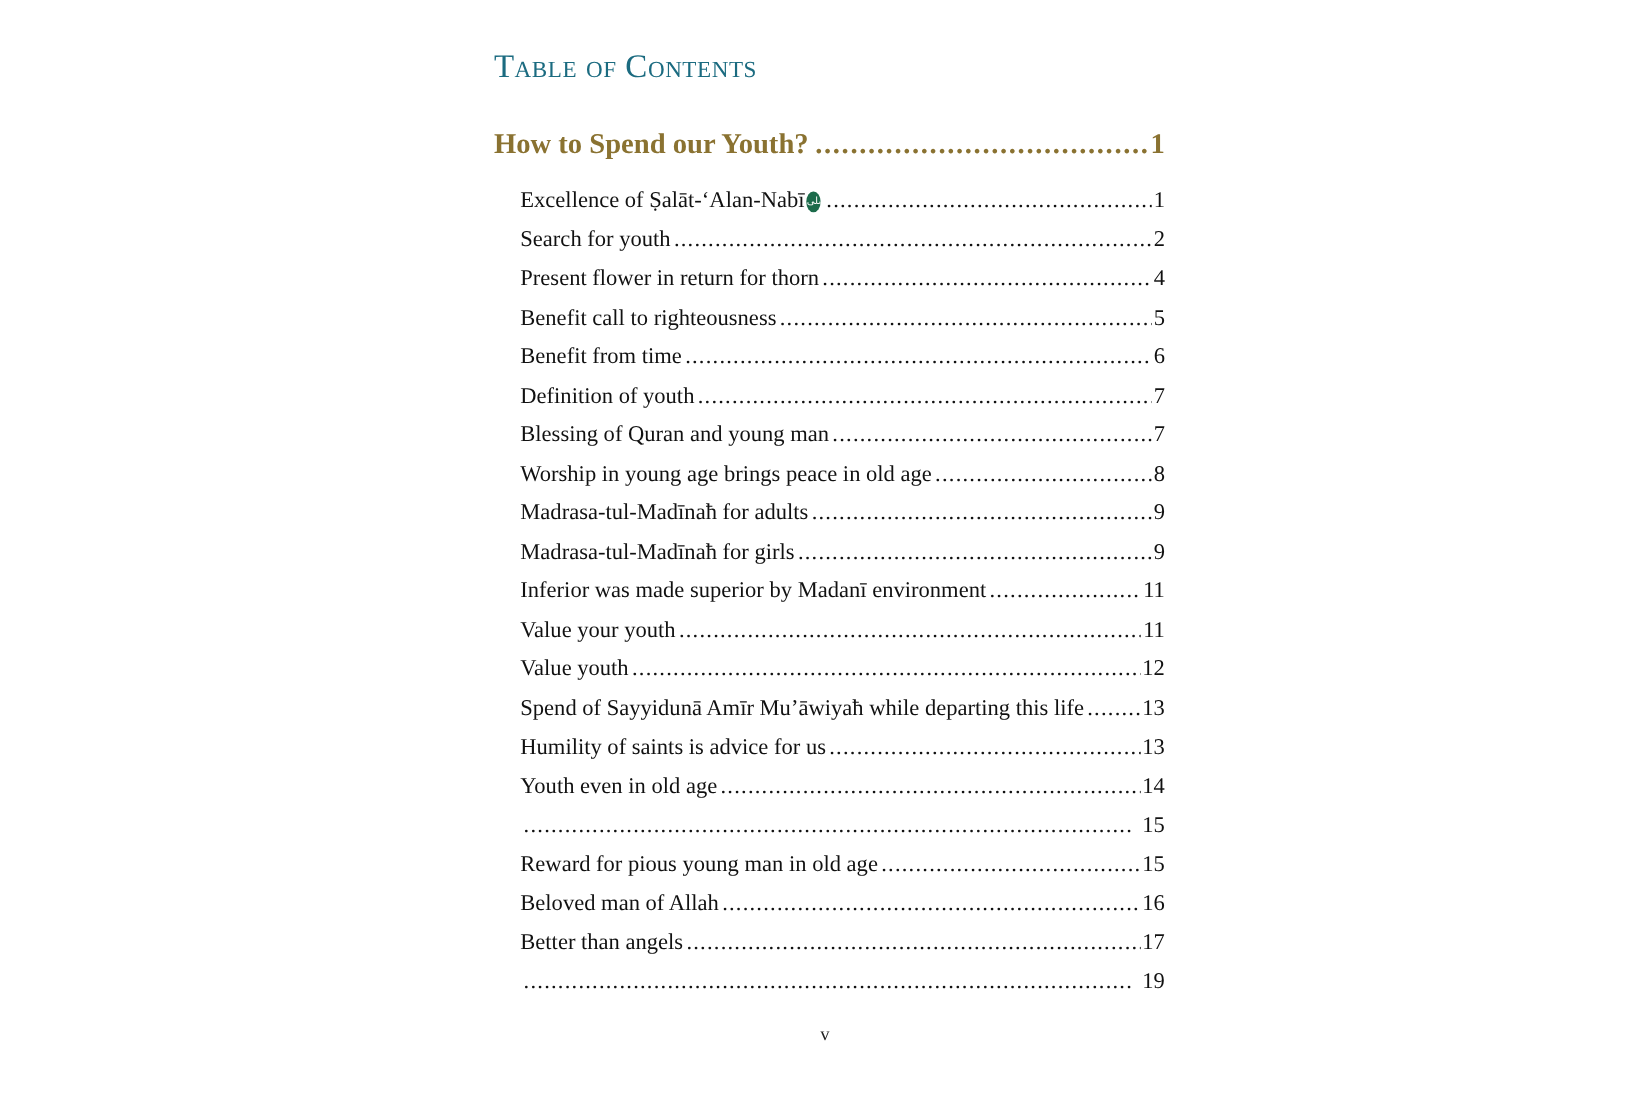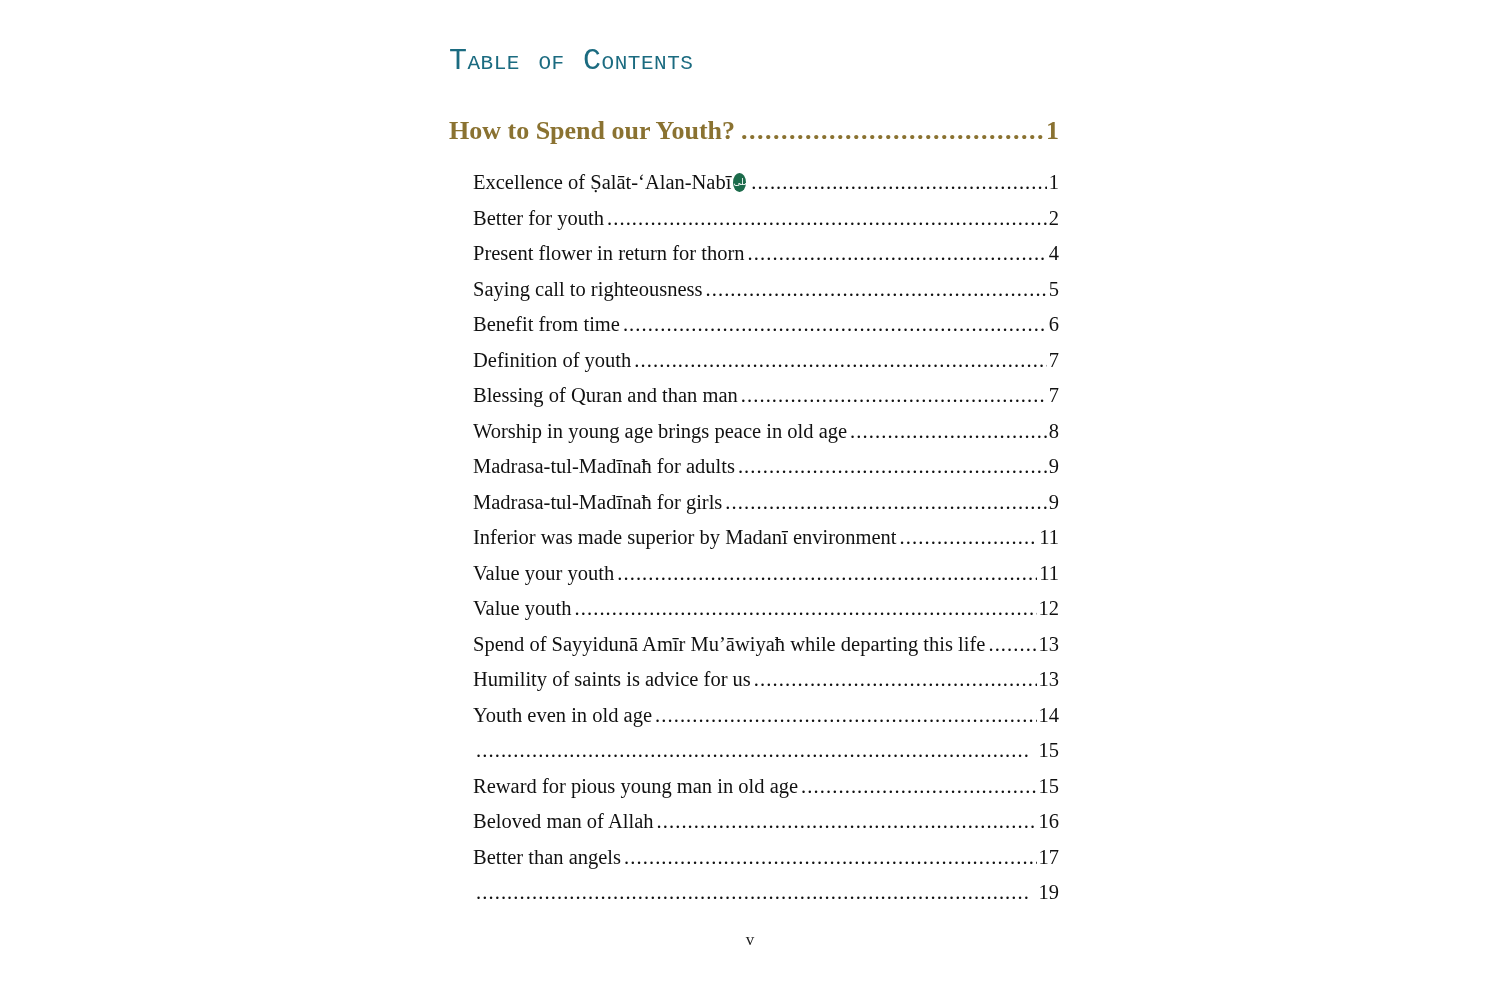--- a/index.html
+++ b/index.html
@@ -23,21 +23,21 @@
   }
 
   .content {
     position: absolute;
     left: 449px;
     top: 44px;
     width: 610px;
   }
 
   .toc-title {
-    font-family: Liberation Mono, monospace;
+    font-family: Liberation Serif, serif;
     color: #1b6b80;
     font-size: 30px;
     letter-spacing: 0.5px;
     font-variant: small-caps;
     font-weight: normal;
     margin: 0 0 38px 0;
     white-space: nowrap;
   }
 
   .chapter-row {
@@ -60,21 +60,21 @@
     margin: 0 2px;
   }
   .chapter-row .ch-page { flex: 0 0 auto; }
 
   .entries {
     margin-left: 24px;
   }
 
   .entry-row {
     display: flex;
-    align-items: center;
+    align-items: flex-end;
     font-size: 20.5px;
     color: #111111;
     line-height: 1.0;
     margin-bottom: 15px;
     white-space: nowrap;
   }
   .entry-row .e-title { flex: 0 0 auto; }
   .entry-row .leader {
     flex: 1 1 auto;
     overflow: hidden;
@@ -126,46 +126,46 @@
     </div>
 
     <div class="entries">
         <div class="entry-row">
           <span class="e-title">Excellence of Ṣalāt-ʻAlan-Nabī</span>
           <span class="salawat">صلى</span>
           <span class="leader">.........................................................................................</span>
           <span class="e-page">1</span>
         </div>
         <div class="entry-row">
-          <span class="e-title">Better for youth</span>
+          <span class="e-title">Search for youth</span>
           <span class="leader">.........................................................................................</span>
           <span class="e-page">2</span>
         </div>
         <div class="entry-row">
           <span class="e-title">Present flower in return for thorn</span>
           <span class="leader">.........................................................................................</span>
           <span class="e-page">4</span>
         </div>
         <div class="entry-row">
-          <span class="e-title">Saying call to righteousness</span>
+          <span class="e-title">Benefit call to righteousness</span>
           <span class="leader">.........................................................................................</span>
           <span class="e-page">5</span>
         </div>
         <div class="entry-row">
           <span class="e-title">Benefit from time</span>
           <span class="leader">.........................................................................................</span>
           <span class="e-page">6</span>
         </div>
         <div class="entry-row">
           <span class="e-title">Definition of youth</span>
           <span class="leader">.........................................................................................</span>
           <span class="e-page">7</span>
         </div>
         <div class="entry-row">
-          <span class="e-title">Blessing of Quran and than man</span>
+          <span class="e-title">Blessing of Quran and young man</span>
           <span class="leader">.........................................................................................</span>
           <span class="e-page">7</span>
         </div>
         <div class="entry-row">
           <span class="e-title">Worship in young age brings peace in old age</span>
           <span class="leader">.........................................................................................</span>
           <span class="e-page">8</span>
         </div>
         <div class="entry-row">
           <span class="e-title">Madrasa-tul-Madīnaħ for adults</span>

